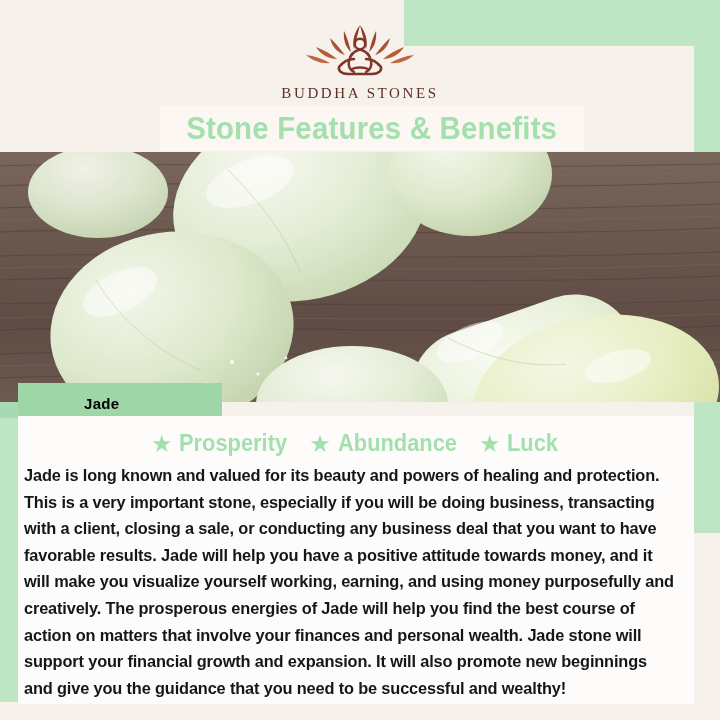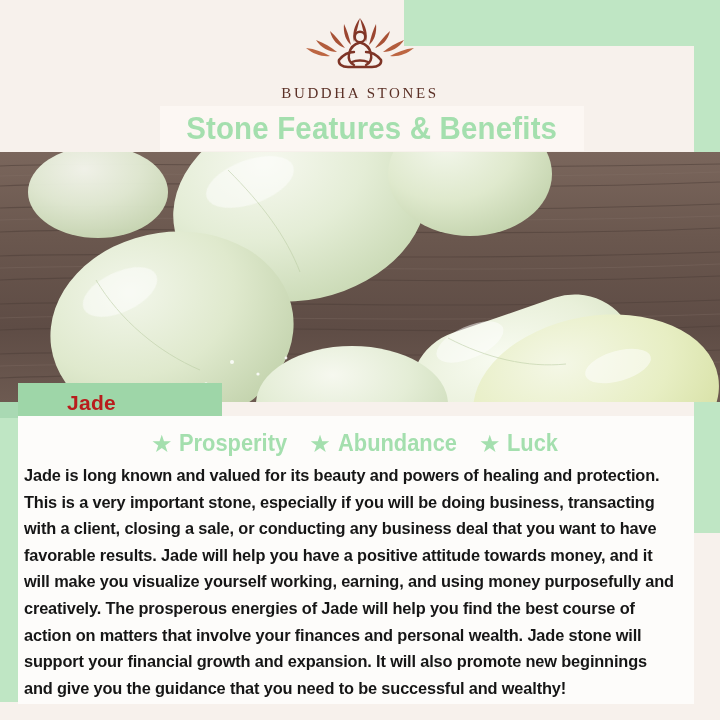--- a/index.html
+++ b/index.html
@@ -30,21 +30,21 @@
     background:#bfe6c4;
   }
   .green-left-top{
     position:absolute;left:0;top:392px;width:18px;height:26px;
     background:#a9d9b3;
   }
 
   
   .logo-wrap{
     position:absolute;left:0;top:12px;width:720px;height:90px;
-    display:flex;flex-direction:column;align-items:center;justify-content:space-between;
+    display:flex;flex-direction:column;align-items:center;justify-content:flex-end;
   }
   .logo-mark{width:132px;height:64px;display:block;}
   .logo-word{
     margin-top:2px;
     font-family:"Liberation Serif", serif;
     font-size:15px;letter-spacing:2.6px;color:#5b3026;font-weight:400;
   }
 
   
   .title-banner{
@@ -66,21 +66,21 @@
   }
   .photo svg{display:block;width:720px;height:250px;}
 
   
   .jade-tag{
     position:absolute;left:18px;top:383px;width:204px;height:40px;
     background:#9ed6a8;
     display:flex;align-items:center;
   }
   .jade-tag-label{
-    margin-left:49px;color:#b91c1c;font-size:21px;font-weight:700;
+    margin-left:66px;color:#000000;font-size:15px;font-weight:700;
     font-family:"Liberation Sans", sans-serif;letter-spacing:.3px;
   }
 
   
   .content-card{
     position:absolute;left:18px;top:416px;width:676px;height:288px;
     background:#fdfcfa;
   }
   .keywords{
     display:flex;align-items:center;justify-content:center;gap:16px;

